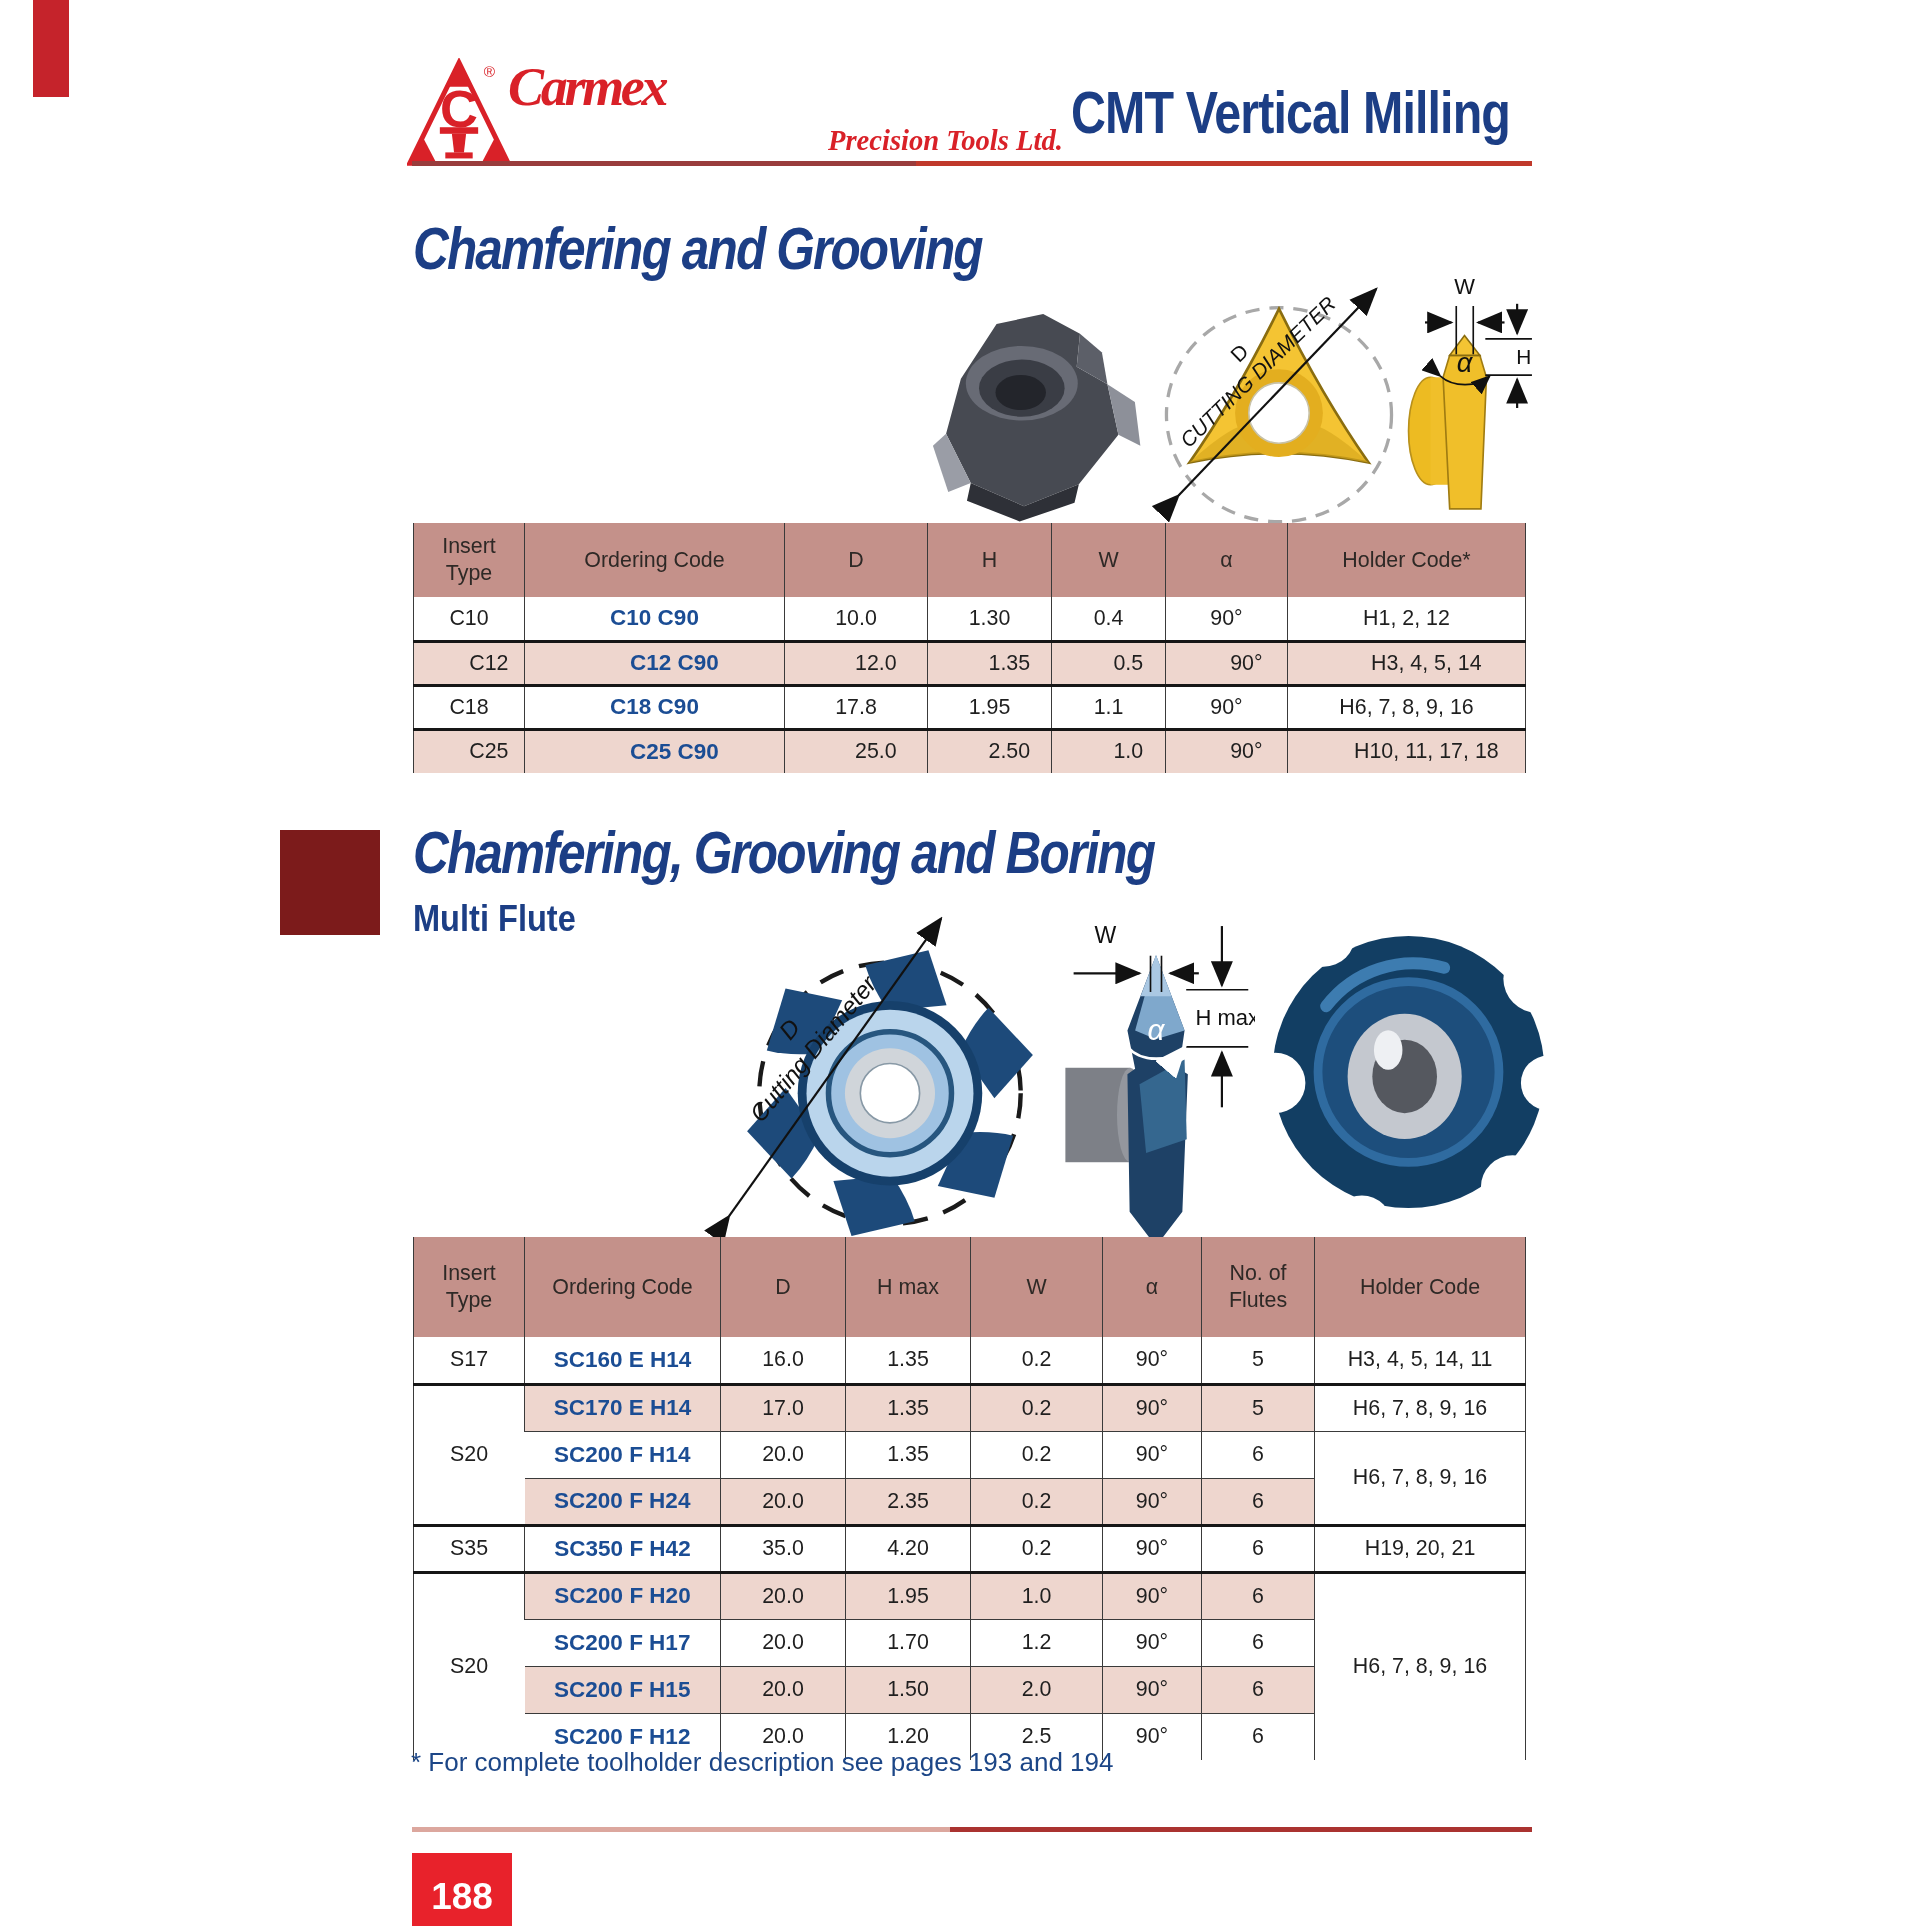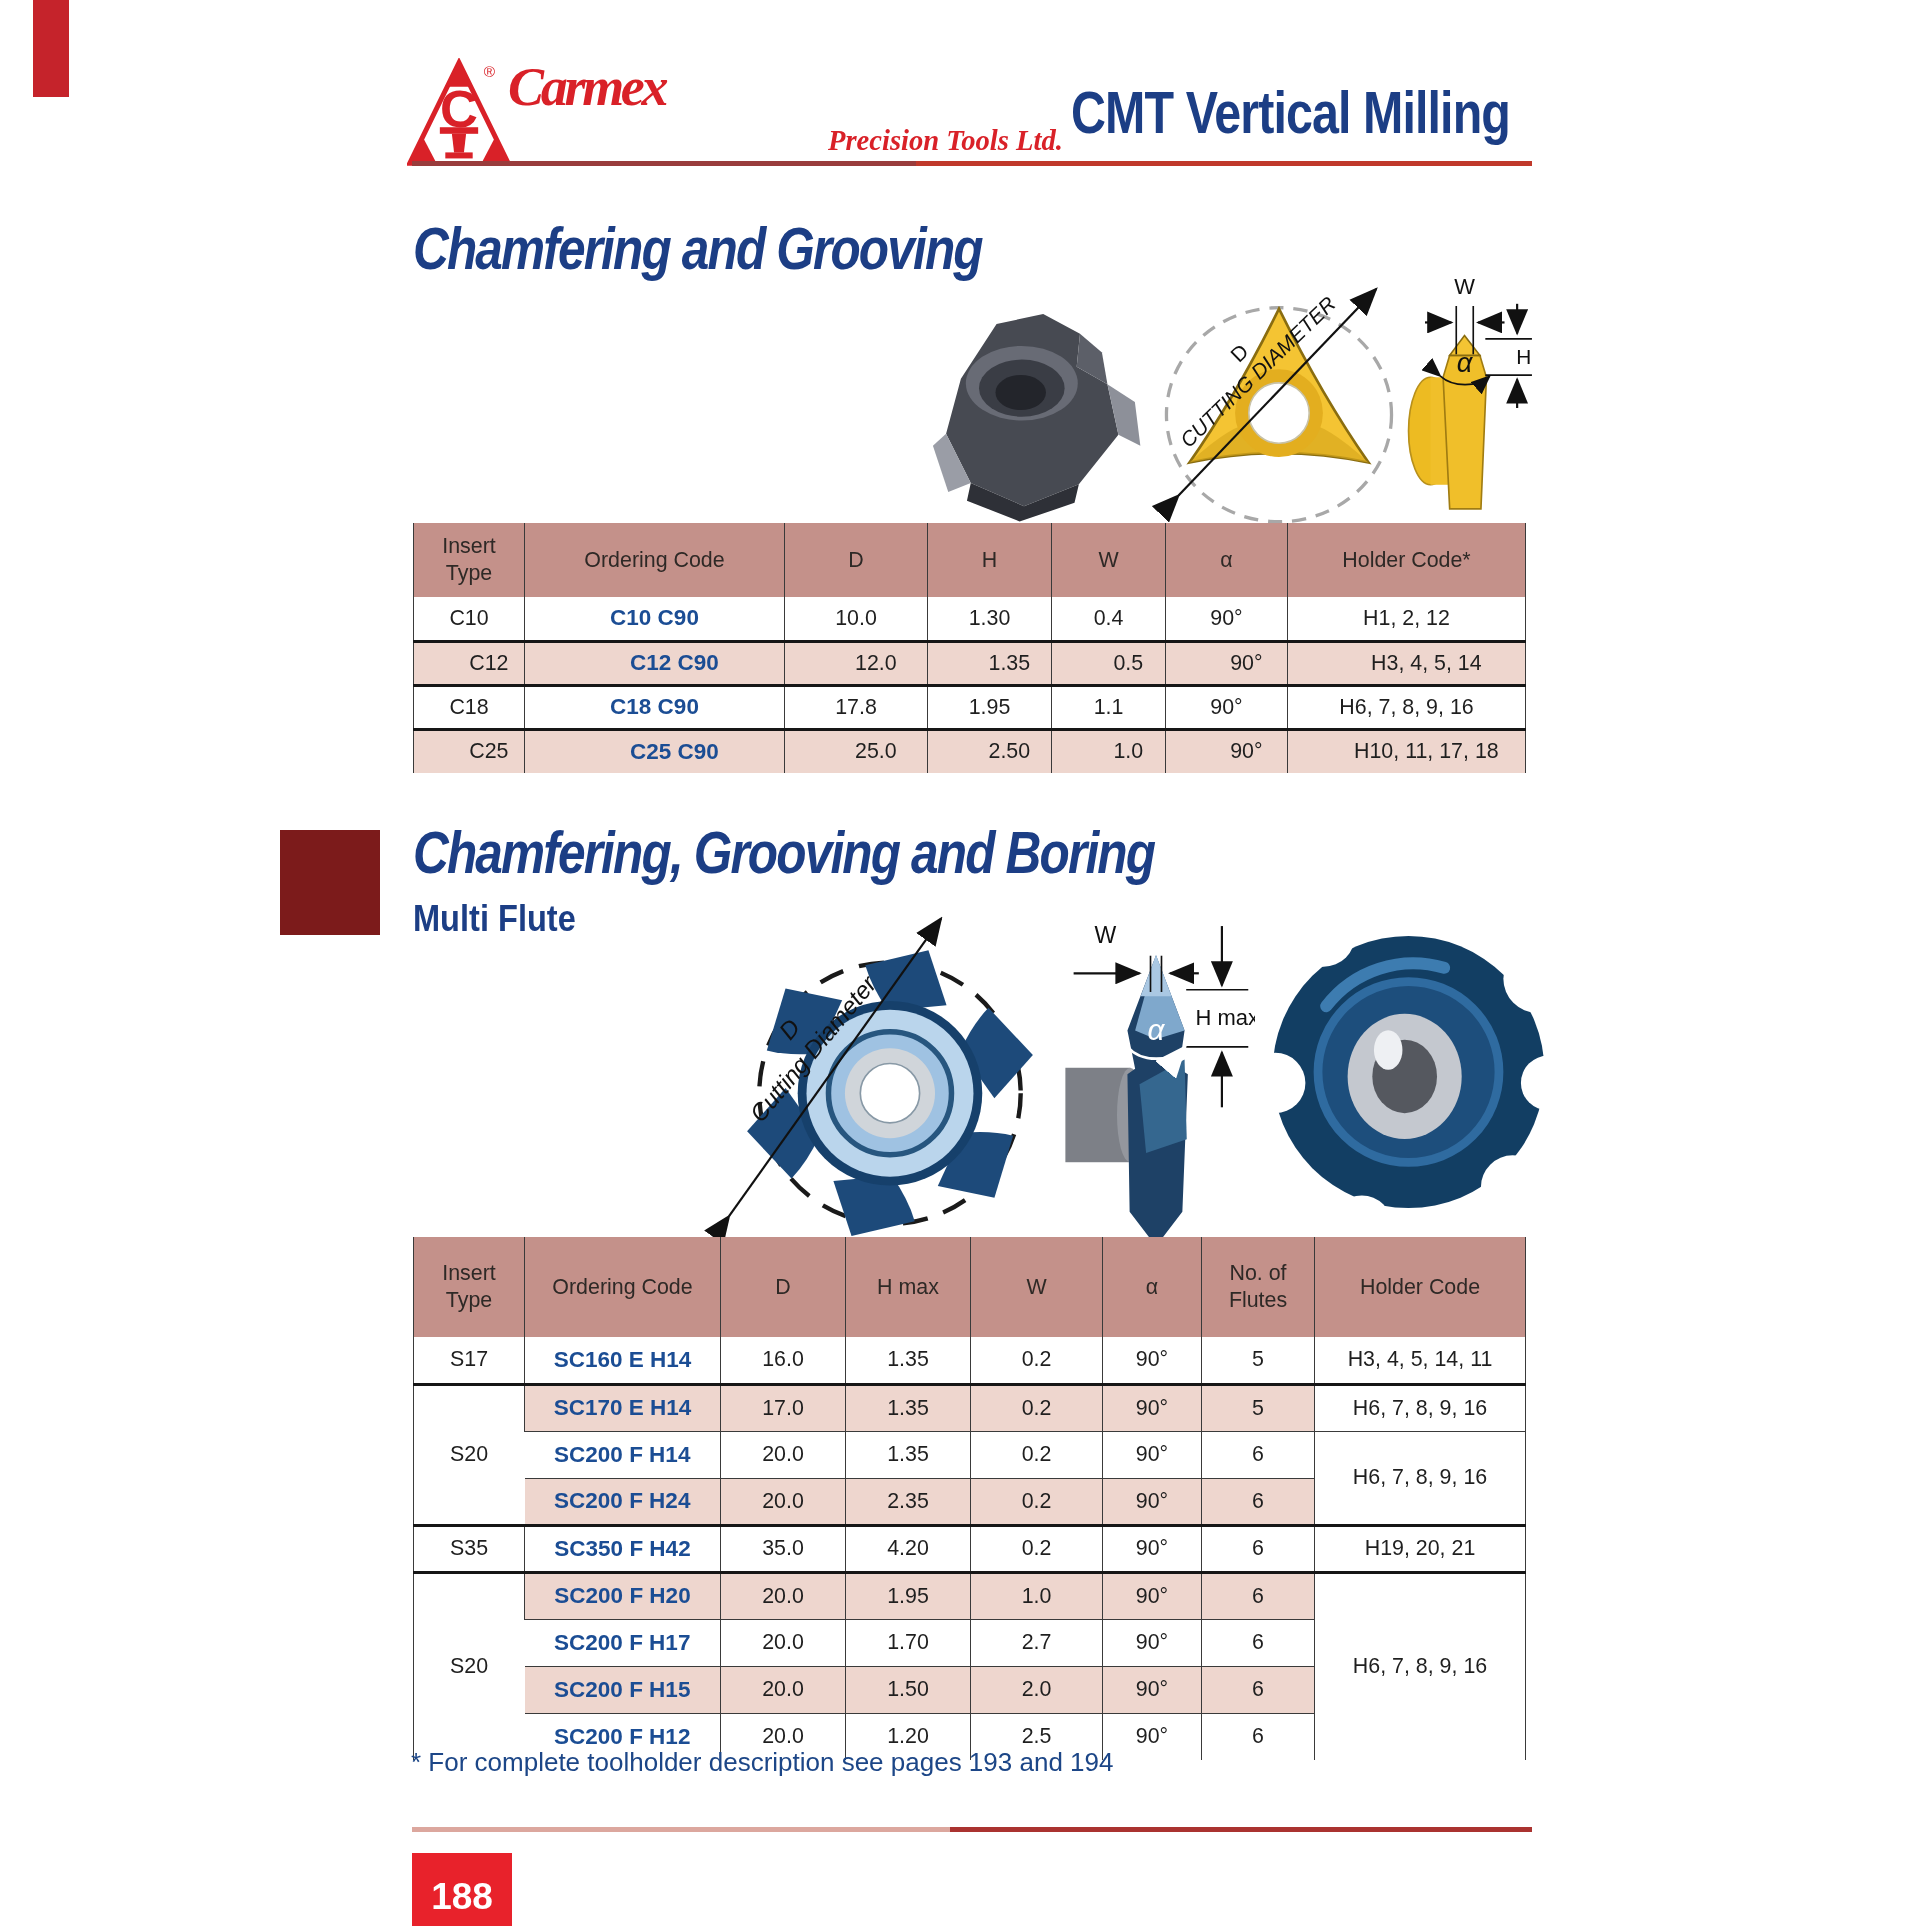--- a/index.html
+++ b/index.html
@@ -342,21 +342,21 @@
       <td class="p">1.95</td>
       <td class="p">1.0</td>
       <td class="p">90°</td>
       <td class="p">6</td>
       <td rowspan="4">H6, 7, 8, 9, 16</td>
     </tr>
     <tr class="row bt2">
       <td class="code">SC200 F H17</td>
       <td>20.0</td>
       <td>1.70</td>
-      <td>2.7</td>
+      <td>1.2</td>
       <td>90°</td>
       <td>6</td>
     </tr>
     <tr class="row bt2">
       <td class="code p">SC200 F H15</td>
       <td class="p">20.0</td>
       <td class="p">1.50</td>
       <td class="p">2.0</td>
       <td class="p">90°</td>
       <td class="p">6</td>

